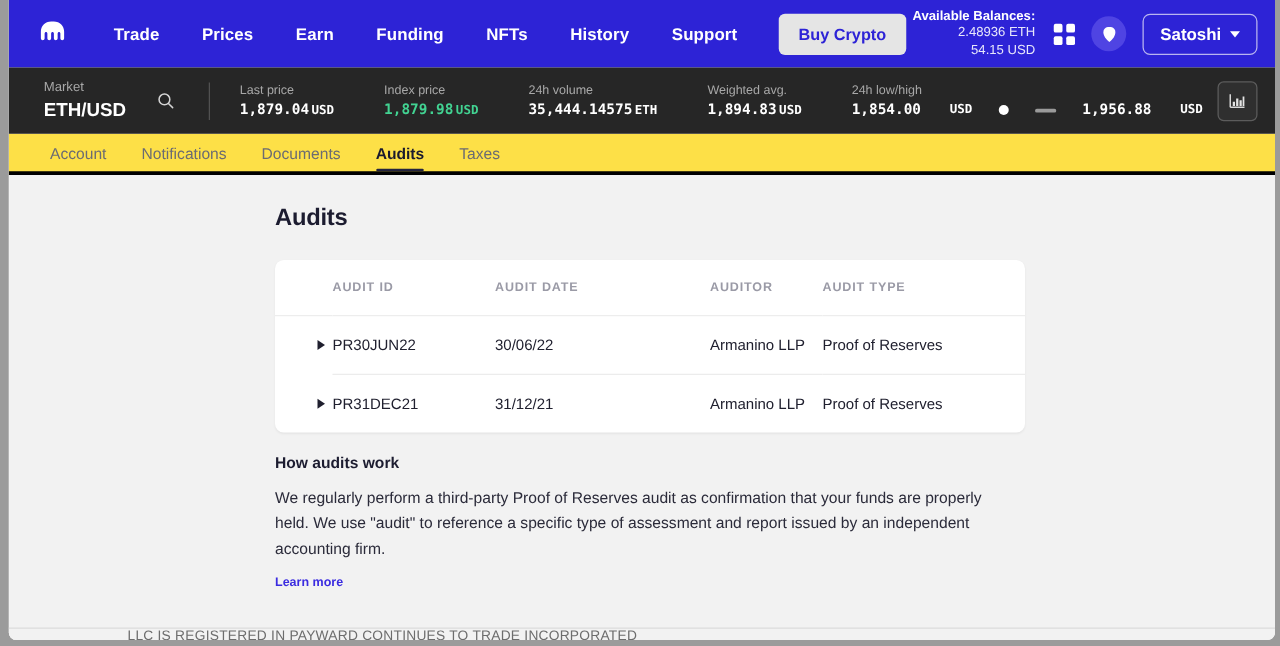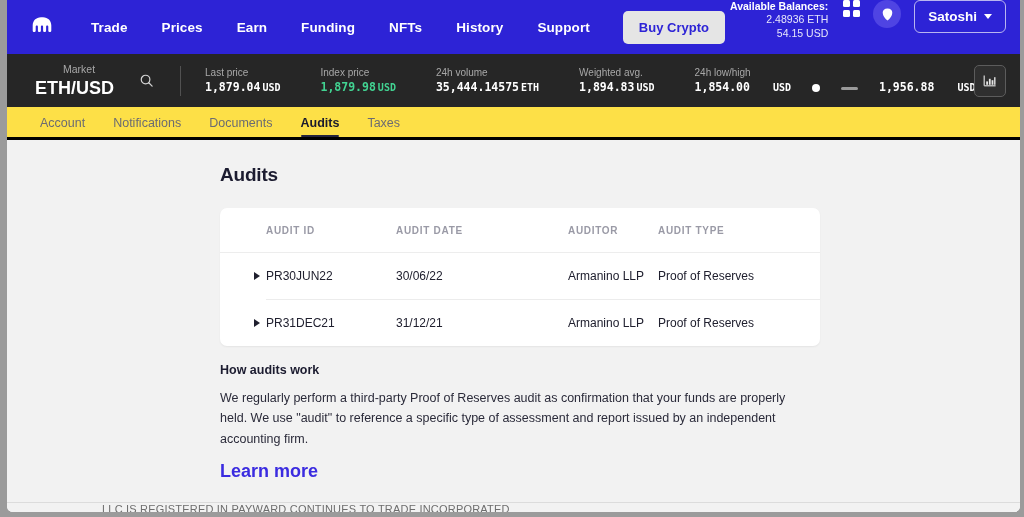--- a/index.html
+++ b/index.html
@@ -70,21 +70,21 @@
     padding: 9px 16px;
     cursor: pointer;
     font-family: "Liberation Sans", sans-serif;
   }
   .nav-right {
     position: absolute;
     right: 14px;
     top: 0;
     height: 54px;
     display: flex;
-    align-items: flex-start;
+    align-items: center;
     gap: 13px;
   }
   .balances {
     text-align: right;
     color: #ffffff;
     line-height: 1.28;
     margin-right: 2px;
   }
   .balances .bal-title { font-size: 10.5px; font-weight: 700; }
   .balances .bal-row { font-size: 10.5px; font-weight: 400; color: #e7e6fb; }
@@ -148,22 +148,22 @@
     font-size: 11.5px;
     color: #ffffff;
     font-weight: 700;
     font-family: "DejaVu Sans Mono", monospace;
     white-space: nowrap;
     line-height: 1.2;
   }
   .tk-value .unit { font-size: 10px; font-weight: 700; margin-left: 2px; }
   .tk-value.green { color: #42d392; }
   .market-block { margin-left: 12px; }
-  .market-block .tk-label { font-size: 10.5px; margin-left: 28px; }
-  .market-block .tk-value { font-family: "Liberation Sans", sans-serif; font-size: 18px; }
+  .market-block .tk-label { font-size: 10.5px; }
+  .market-block .tk-value { font-family: "Liberation Sans", sans-serif; font-size: 15px; }
   .search-btn {
     margin-left: 20px;
     width: 24px; height: 24px;
     display:flex; align-items:center; justify-content:center;
     cursor: pointer;
     background: none; border: none;
   }
   .vdivider {
     width: 1px;
     height: 30px;
@@ -282,21 +282,21 @@
   }
   .info p {
     font-size: 12.5px;
     line-height: 1.62;
     color: #2b2b3a;
     width: 568px;
   }
   .learn-more {
     display: inline-block;
     margin-top: 12px;
-    font-size: 18px;
+    font-size: 10px;
     font-weight: 700;
     color: #3b2ce0;
     text-decoration: none;
     cursor: pointer;
   }
 
   
   .footer-sliver {
     position: absolute;
     left: 0; right: 0;

